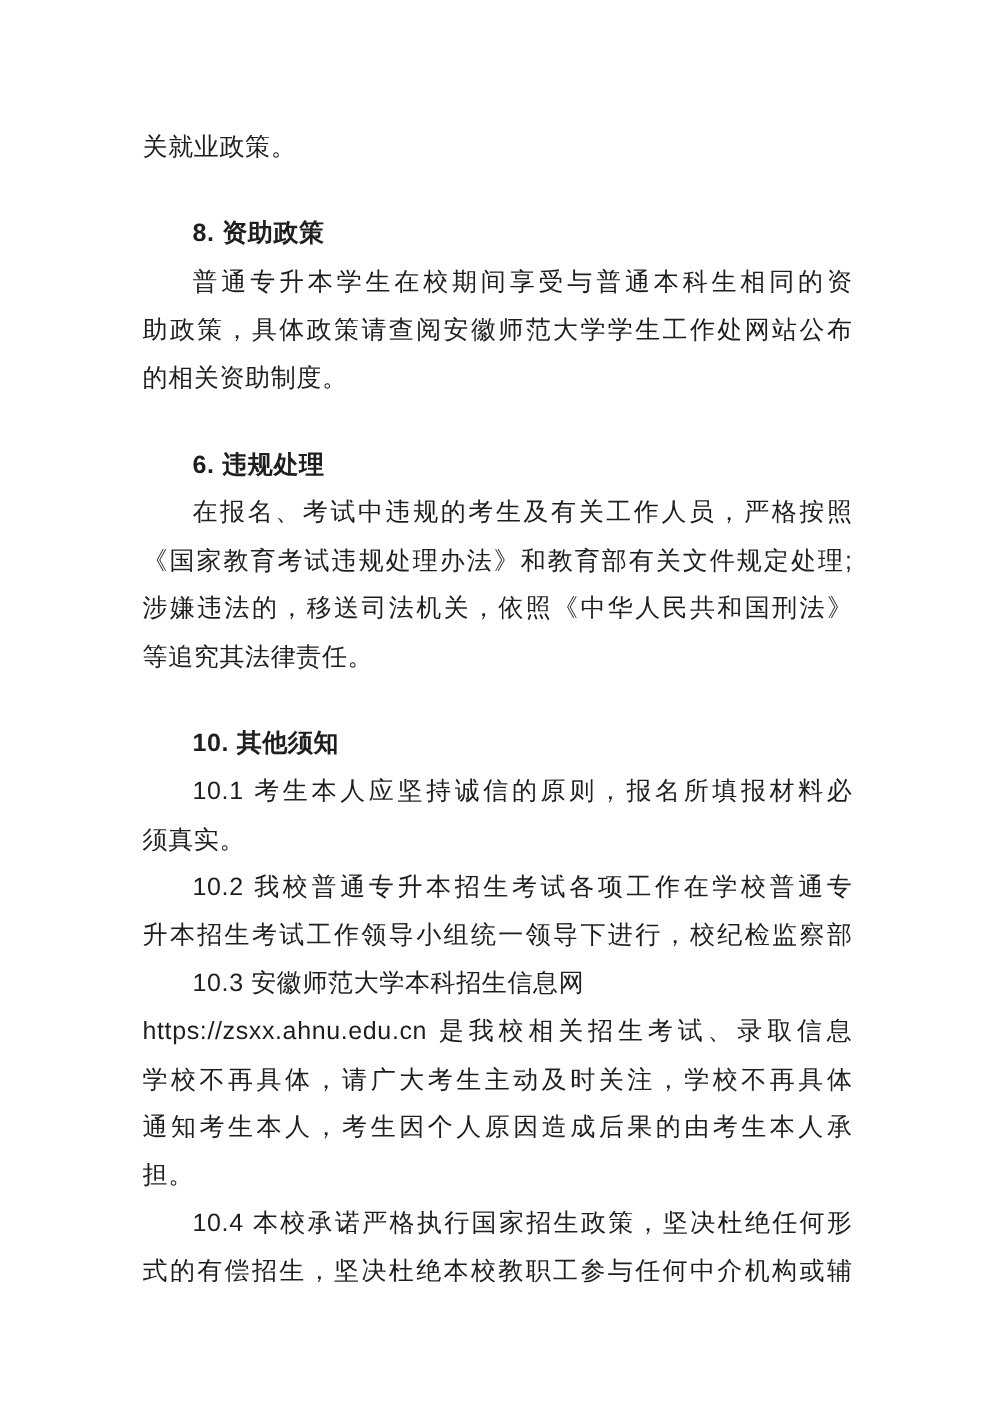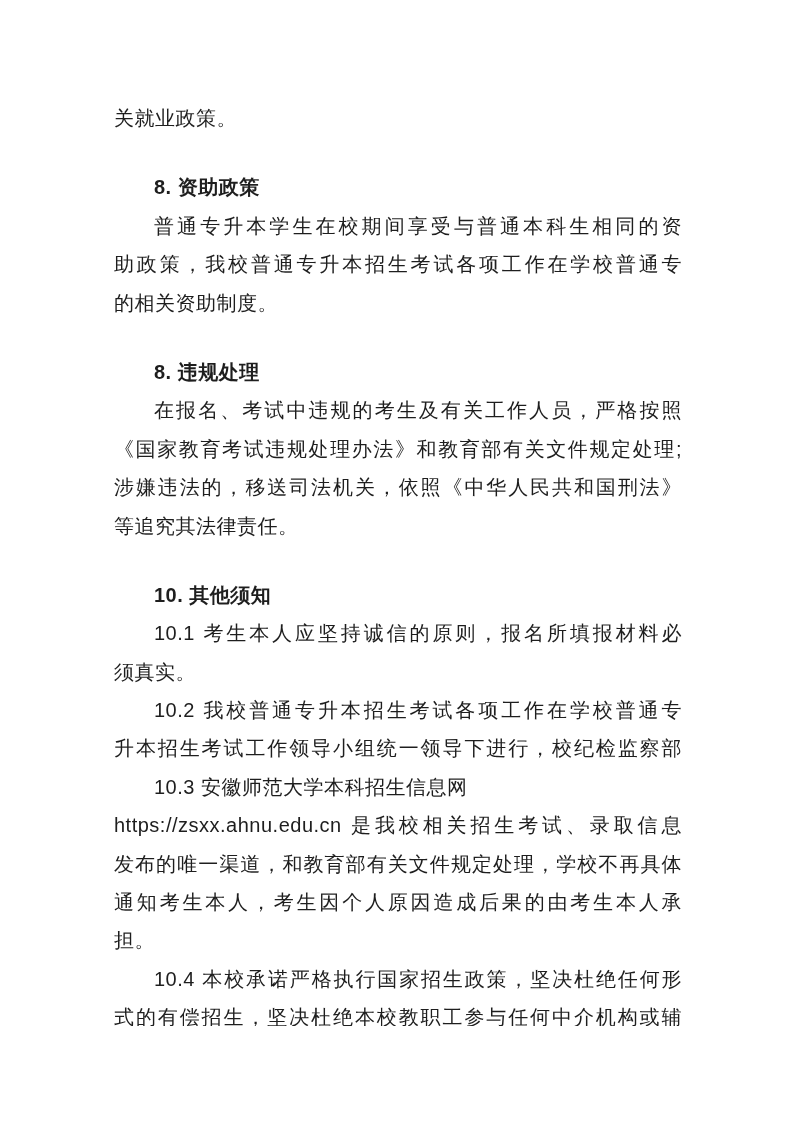--- a/index.html
+++ b/index.html
@@ -54,34 +54,34 @@
   }
 </style>
 </head>
 <body>
 
 <div class="page">
   <div class="content">
       <div class="line">关就业政策。</div>
       <div class="line indent bold">8. 资助政策</div>
       <div class="line indent fill">普通专升本学生在校期间享受与普通本科生相同的资</div>
-      <div class="line fill">助政策，我校普通专升本招生考试各项工作在学校普通专</div>
+      <div class="line fill">助政策，具体政策请查阅安徽师范大学学生工作处网站公布</div>
       <div class="line">的相关资助制度。</div>
-      <div class="line indent bold">8. 违规处理</div>
+      <div class="line indent bold">6. 违规处理</div>
       <div class="line indent fill">在报名、考试中违规的考生及有关工作人员，严格按照</div>
       <div class="line fill">《国家教育考试违规处理办法》和教育部有关文件规定处理;</div>
       <div class="line fill">涉嫌违法的，移送司法机关，依照《中华人民共和国刑法》</div>
       <div class="line">等追究其法律责任。</div>
       <div class="line indent bold">10. 其他须知</div>
       <div class="line indent fill">10.1 考生本人应坚持诚信的原则，报名所填报材料必</div>
       <div class="line">须真实。</div>
       <div class="line indent fill">10.2 我校普通专升本招生考试各项工作在学校普通专</div>
       <div class="line fill">升本招生考试工作领导小组统一领导下进行，校纪检监察部</div>
       <div class="line indent">10.3 安徽师范大学本科招生信息网</div>
       <div class="line fill">https://zsxx.ahnu.edu.cn 是我校相关招生考试、录取信息</div>
-      <div class="line fill">发布的唯一渠道，和教育部有关文件规定处理，学校不再具体</div>
+      <div class="line fill">学校不再具体，请广大考生主动及时关注，学校不再具体</div>
       <div class="line fill">通知考生本人，考生因个人原因造成后果的由考生本人承</div>
       <div class="line">担。</div>
       <div class="line indent fill">10.4 本校承诺严格执行国家招生政策，坚决杜绝任何形</div>
       <div class="line fill">式的有偿招生，坚决杜绝本校教职工参与任何中介机构或辅</div>
     </div>
   <div class="page-number">15</div>
 </div>
 
 </body></html>

